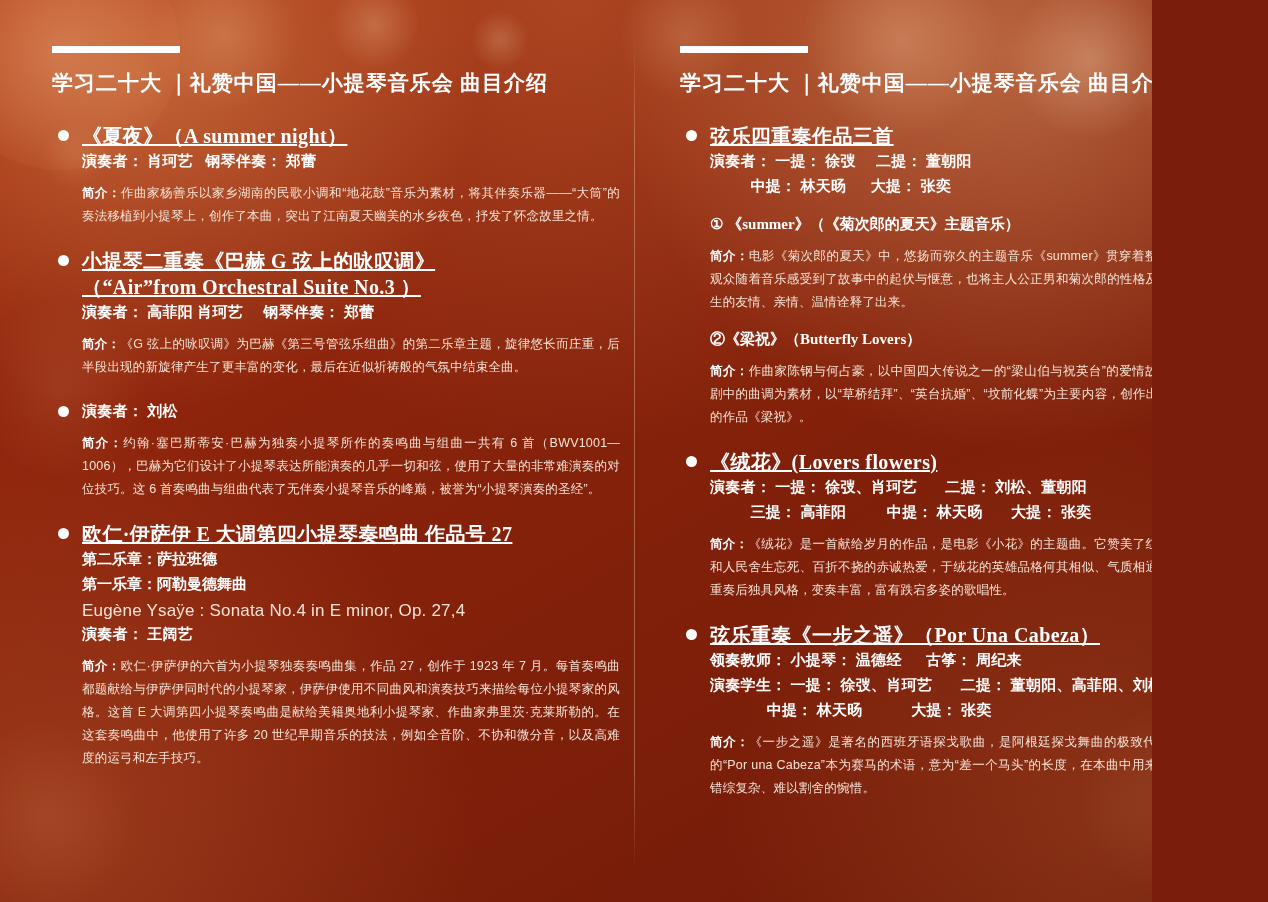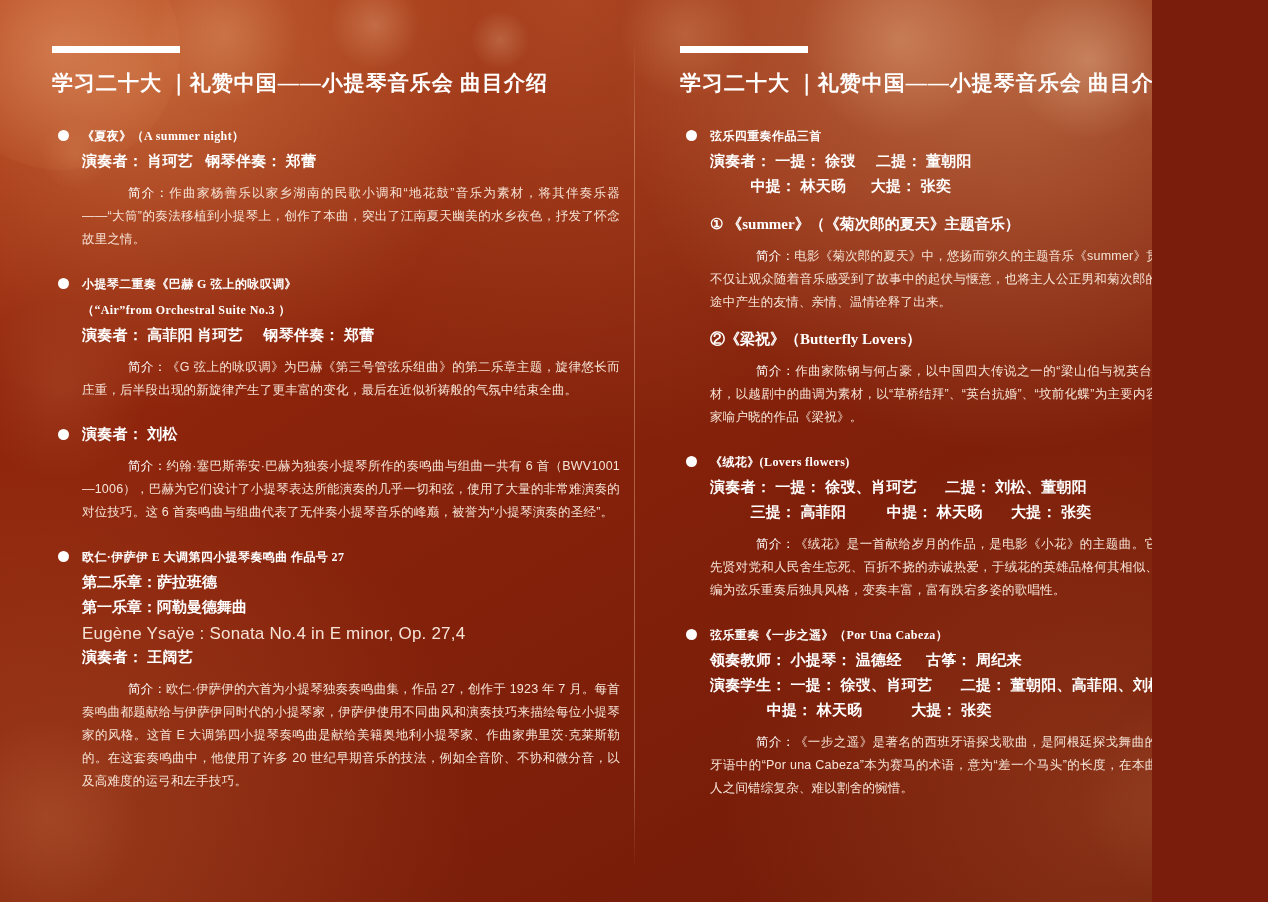--- a/index.html
+++ b/index.html
@@ -77,24 +77,25 @@
     left: 6px;
     top: 7px;
     width: 11px;
     height: 11px;
     border-radius: 50%;
     background: #ffffff;
   }
   .piece-title {
     color: #ffffff;
     font-family: "Liberation Serif", "DejaVu Serif", serif;
-    font-size: 12px;
+    font-size: 20px;
     font-weight: bold;
     line-height: 26px;
     letter-spacing: 0.4px;
+    text-decoration: underline;
   }
   .piece-title-latin {
     font-family: "Liberation Serif", "DejaVu Serif", serif;
     font-size: 15px;
     font-weight: bold;
     color: #ffffff;
     line-height: 25px;
   }
   .subline {
     color: #ffffff;
@@ -115,22 +116,21 @@
   .desc {
     color: #f6e3d6;
     font-size: 12.5px;
     line-height: 23px;
     margin-top: 8px;
     text-align: justify;
     letter-spacing: 0.2px;
   }
   .desc b {
     color: #ffffff;
-    font-weight: normal;
-    margin-left: 46px;
+    font-weight: bold;
   }
   .sub-entry {
     margin-top: 12px;
   }
   .sub-head {
     color: #ffffff;
     font-family: "Liberation Serif", "DejaVu Serif", serif;
     font-size: 15px;
     font-weight: bold;
     line-height: 26px;

